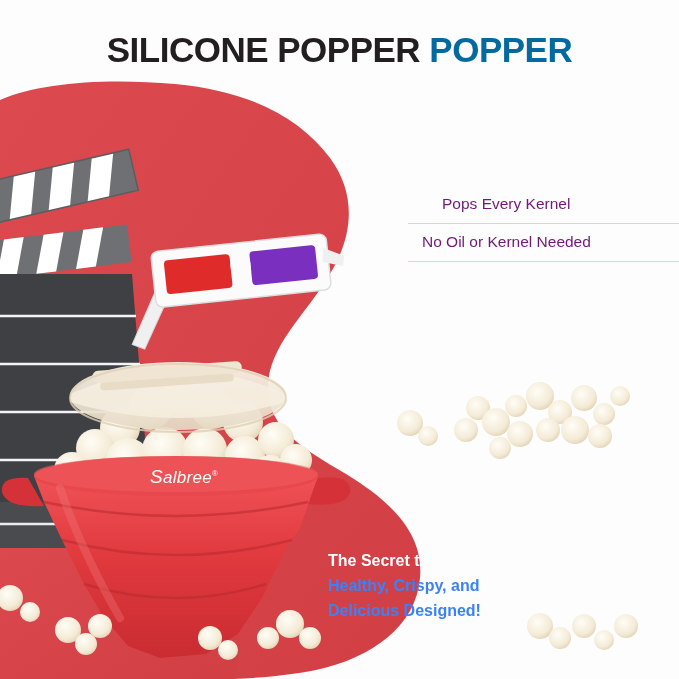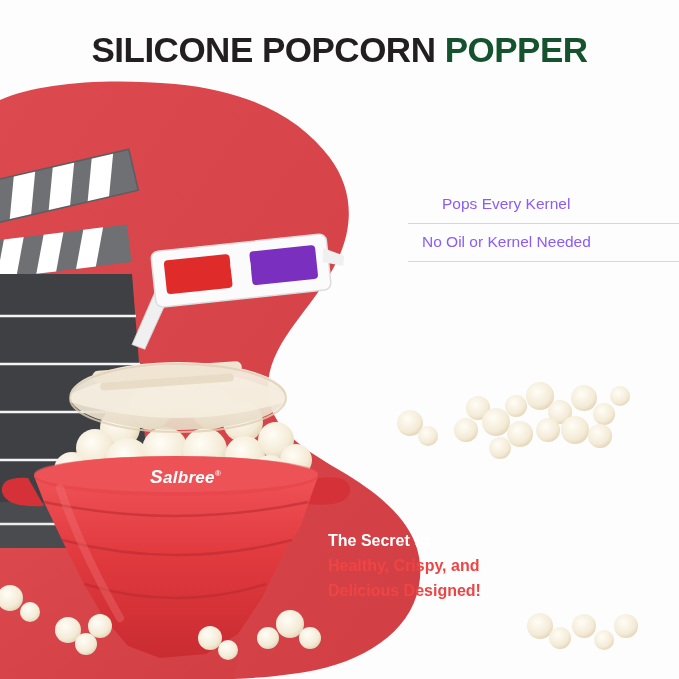--- a/index.html
+++ b/index.html
@@ -10,61 +10,61 @@
     position:relative;
   }
   #stage{position:absolute;left:0;top:0;width:679px;height:679px;overflow:hidden;background:#fdfdfd;}
 
   
   .headline{
     position:absolute;left:0;top:30px;width:679px;text-align:center;
     font-size:35px;font-weight:bold;letter-spacing:-0.5px;
     color:#231f20;white-space:nowrap;
   }
-  .headline .accent{color:#14532d;}
+  .headline .accent{color:#0369a1;}
 
   
   .blob-wrap{position:absolute;left:0;top:78px;width:679px;height:601px;overflow:hidden;}
 
   
   .features{position:absolute;left:408px;top:186px;width:272px;}
   .feature{
-    font-size:15.5px;color:#8b5cf6;
+    font-size:15.5px;color:#701a75;
     padding:9px 0 10px 0;
     border-bottom:1px solid #e7cfd4;
     white-space:nowrap;
   }
   .feature.f1{padding-left:34px;}
   .feature.f2{padding-left:14px;}
   .feature.f3{padding-left:0px;}
 
   
-  .caption{position:absolute;left:328px;top:528px;width:300px;}
+  .caption{position:absolute;left:328px;top:548px;width:300px;}
   .caption .line{font-size:16px;font-weight:bold;line-height:25px;}
   .caption .white{color:#ffffff;}
-  .caption .gold{color:#ef4444;}
+  .caption .gold{color:#3b82f6;}
 
   
   .brand{
     position:absolute;left:150px;top:466px;width:140px;
-    color:#ffffff;font-size:17px;font-style:italic;font-weight:bold;
+    color:#ffffff;font-size:17px;font-style:italic;font-weight:normal;
     letter-spacing:0.3px;
   }
   .brand .mark{font-size:19px;}
   .brand .tm{font-size:8px;vertical-align:super;font-style:normal;}
 
   svg{display:block;}
 </style>
 </head>
 <body>
 
 <div id="stage">
 
   <div class="headline">
-    <span>SILICONE POPCORN </span><span class="accent">POPPER</span>
+    <span>SILICONE POPPER </span><span class="accent">POPPER</span>
   </div>
 
   <div class="blob-wrap">
     <svg width="679" height="601" viewBox="0 0 679 601">
       <defs>
         <linearGradient id="bowlGrad" x1="0" y1="0" x2="0" y2="1">
           <stop offset="0%" stop-color="#ef5256"></stop>
           <stop offset="45%" stop-color="#e0393e"></stop>
           <stop offset="100%" stop-color="#c92c31"></stop>
         </linearGradient>

